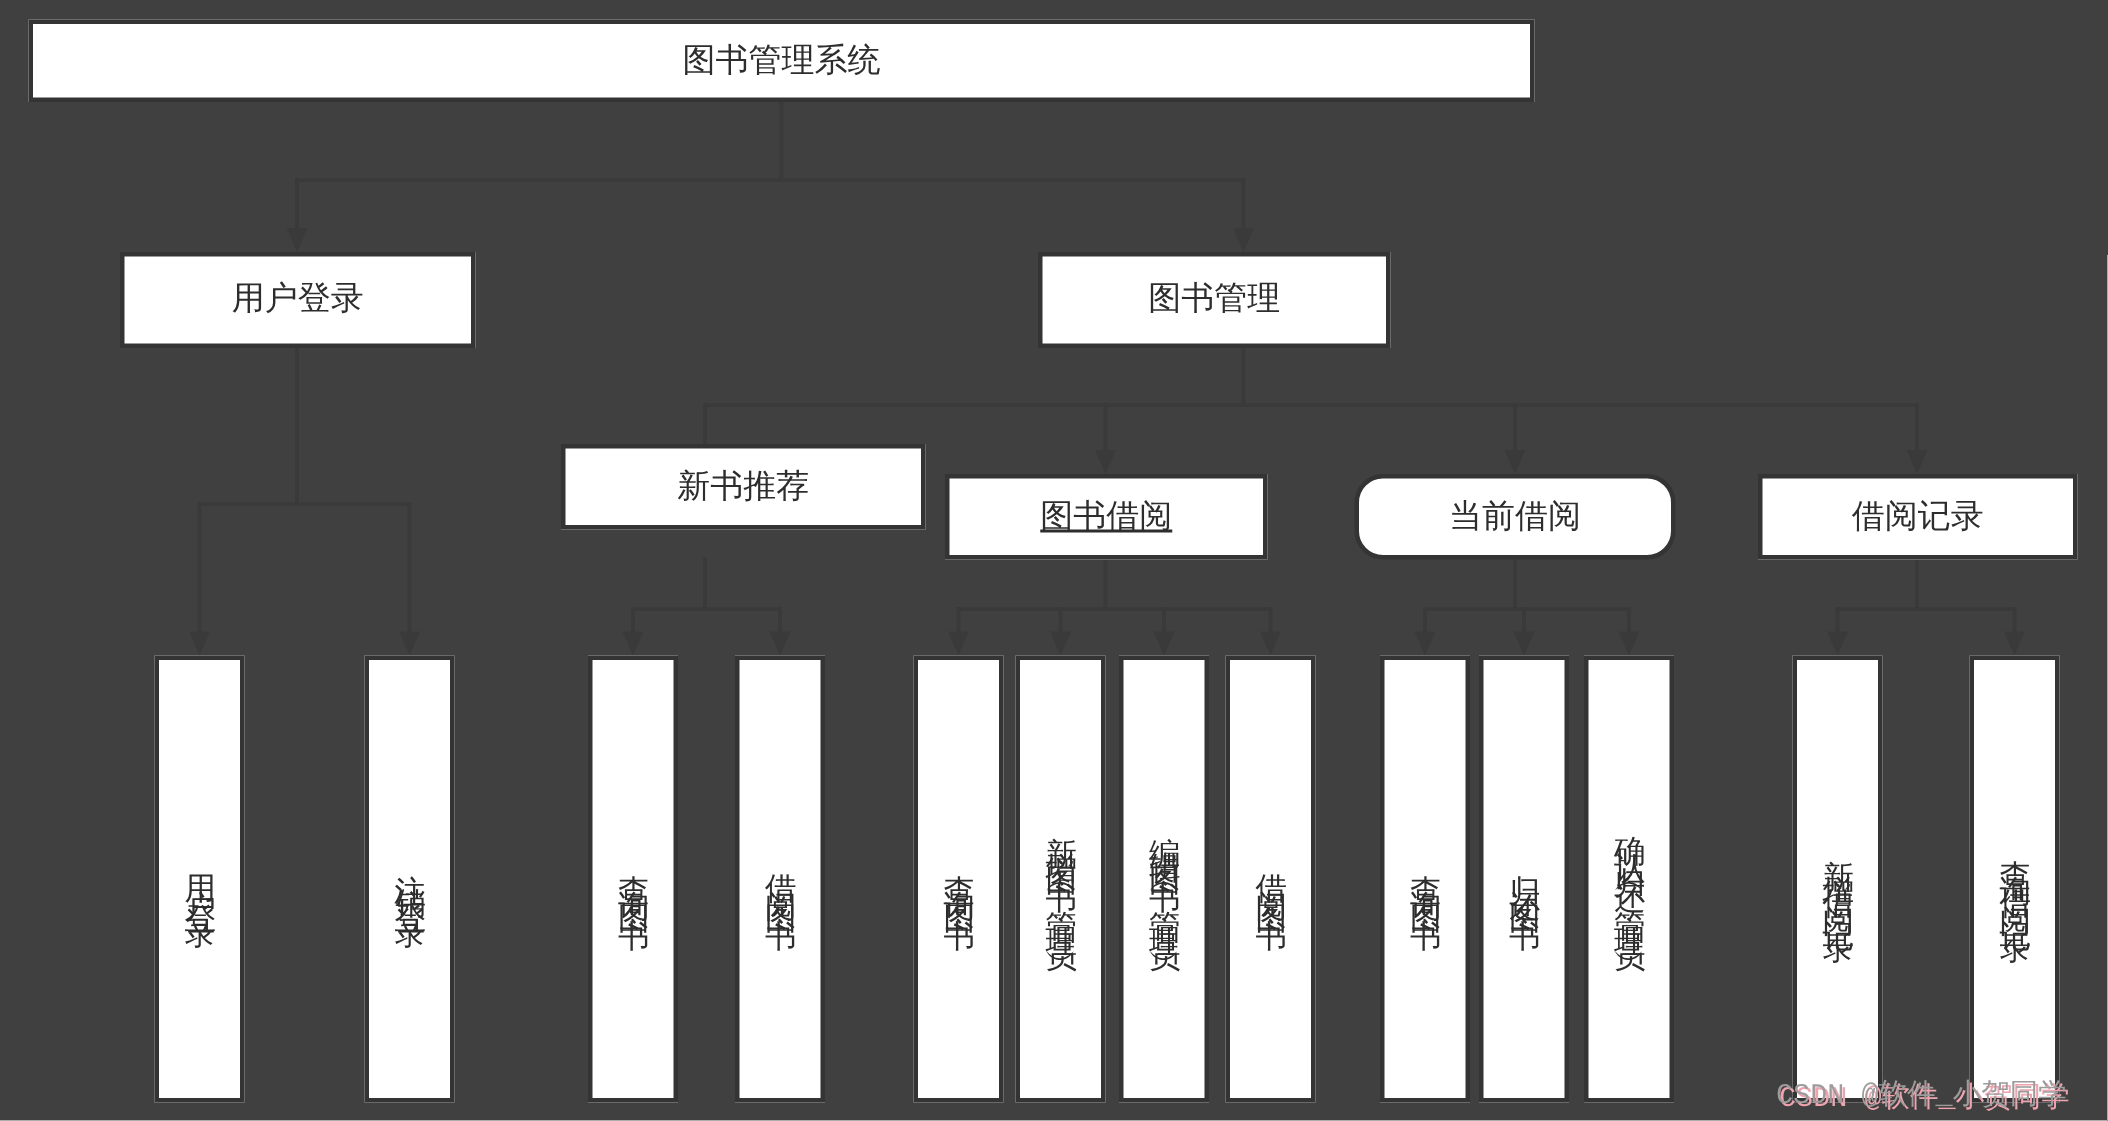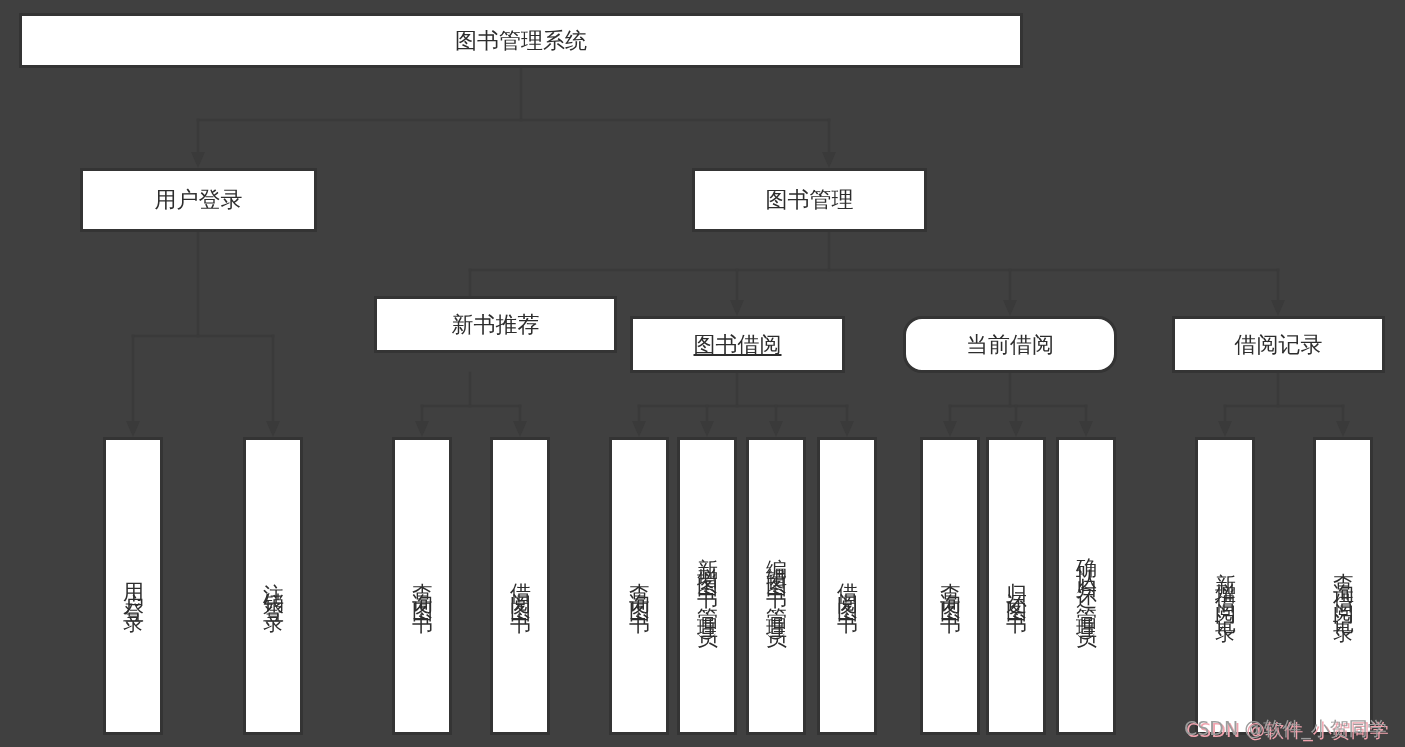--- a/index.html
+++ b/index.html
@@ -42,20 +42,21 @@
     line-height: 1;
   }
   #watermark {
     position: absolute;
     left: 1184px;
     top: 716px;
     font-size: 19px;
     color: #9c9c9c;
     text-shadow: 2px 2px 0 #f0a3ae;
     white-space: nowrap;
+    font-family: Liberation Mono, monospace;
   }
 </style>
 </head>
 <body>
 
 <div id="canvas">
 
   <svg id="wires" viewBox="0 0 1405 747" xmlns="http://www.w3.org/2000/svg">
     <g stroke="#3a3a3a" stroke-width="2.5" fill="none" stroke-linecap="square">
 

